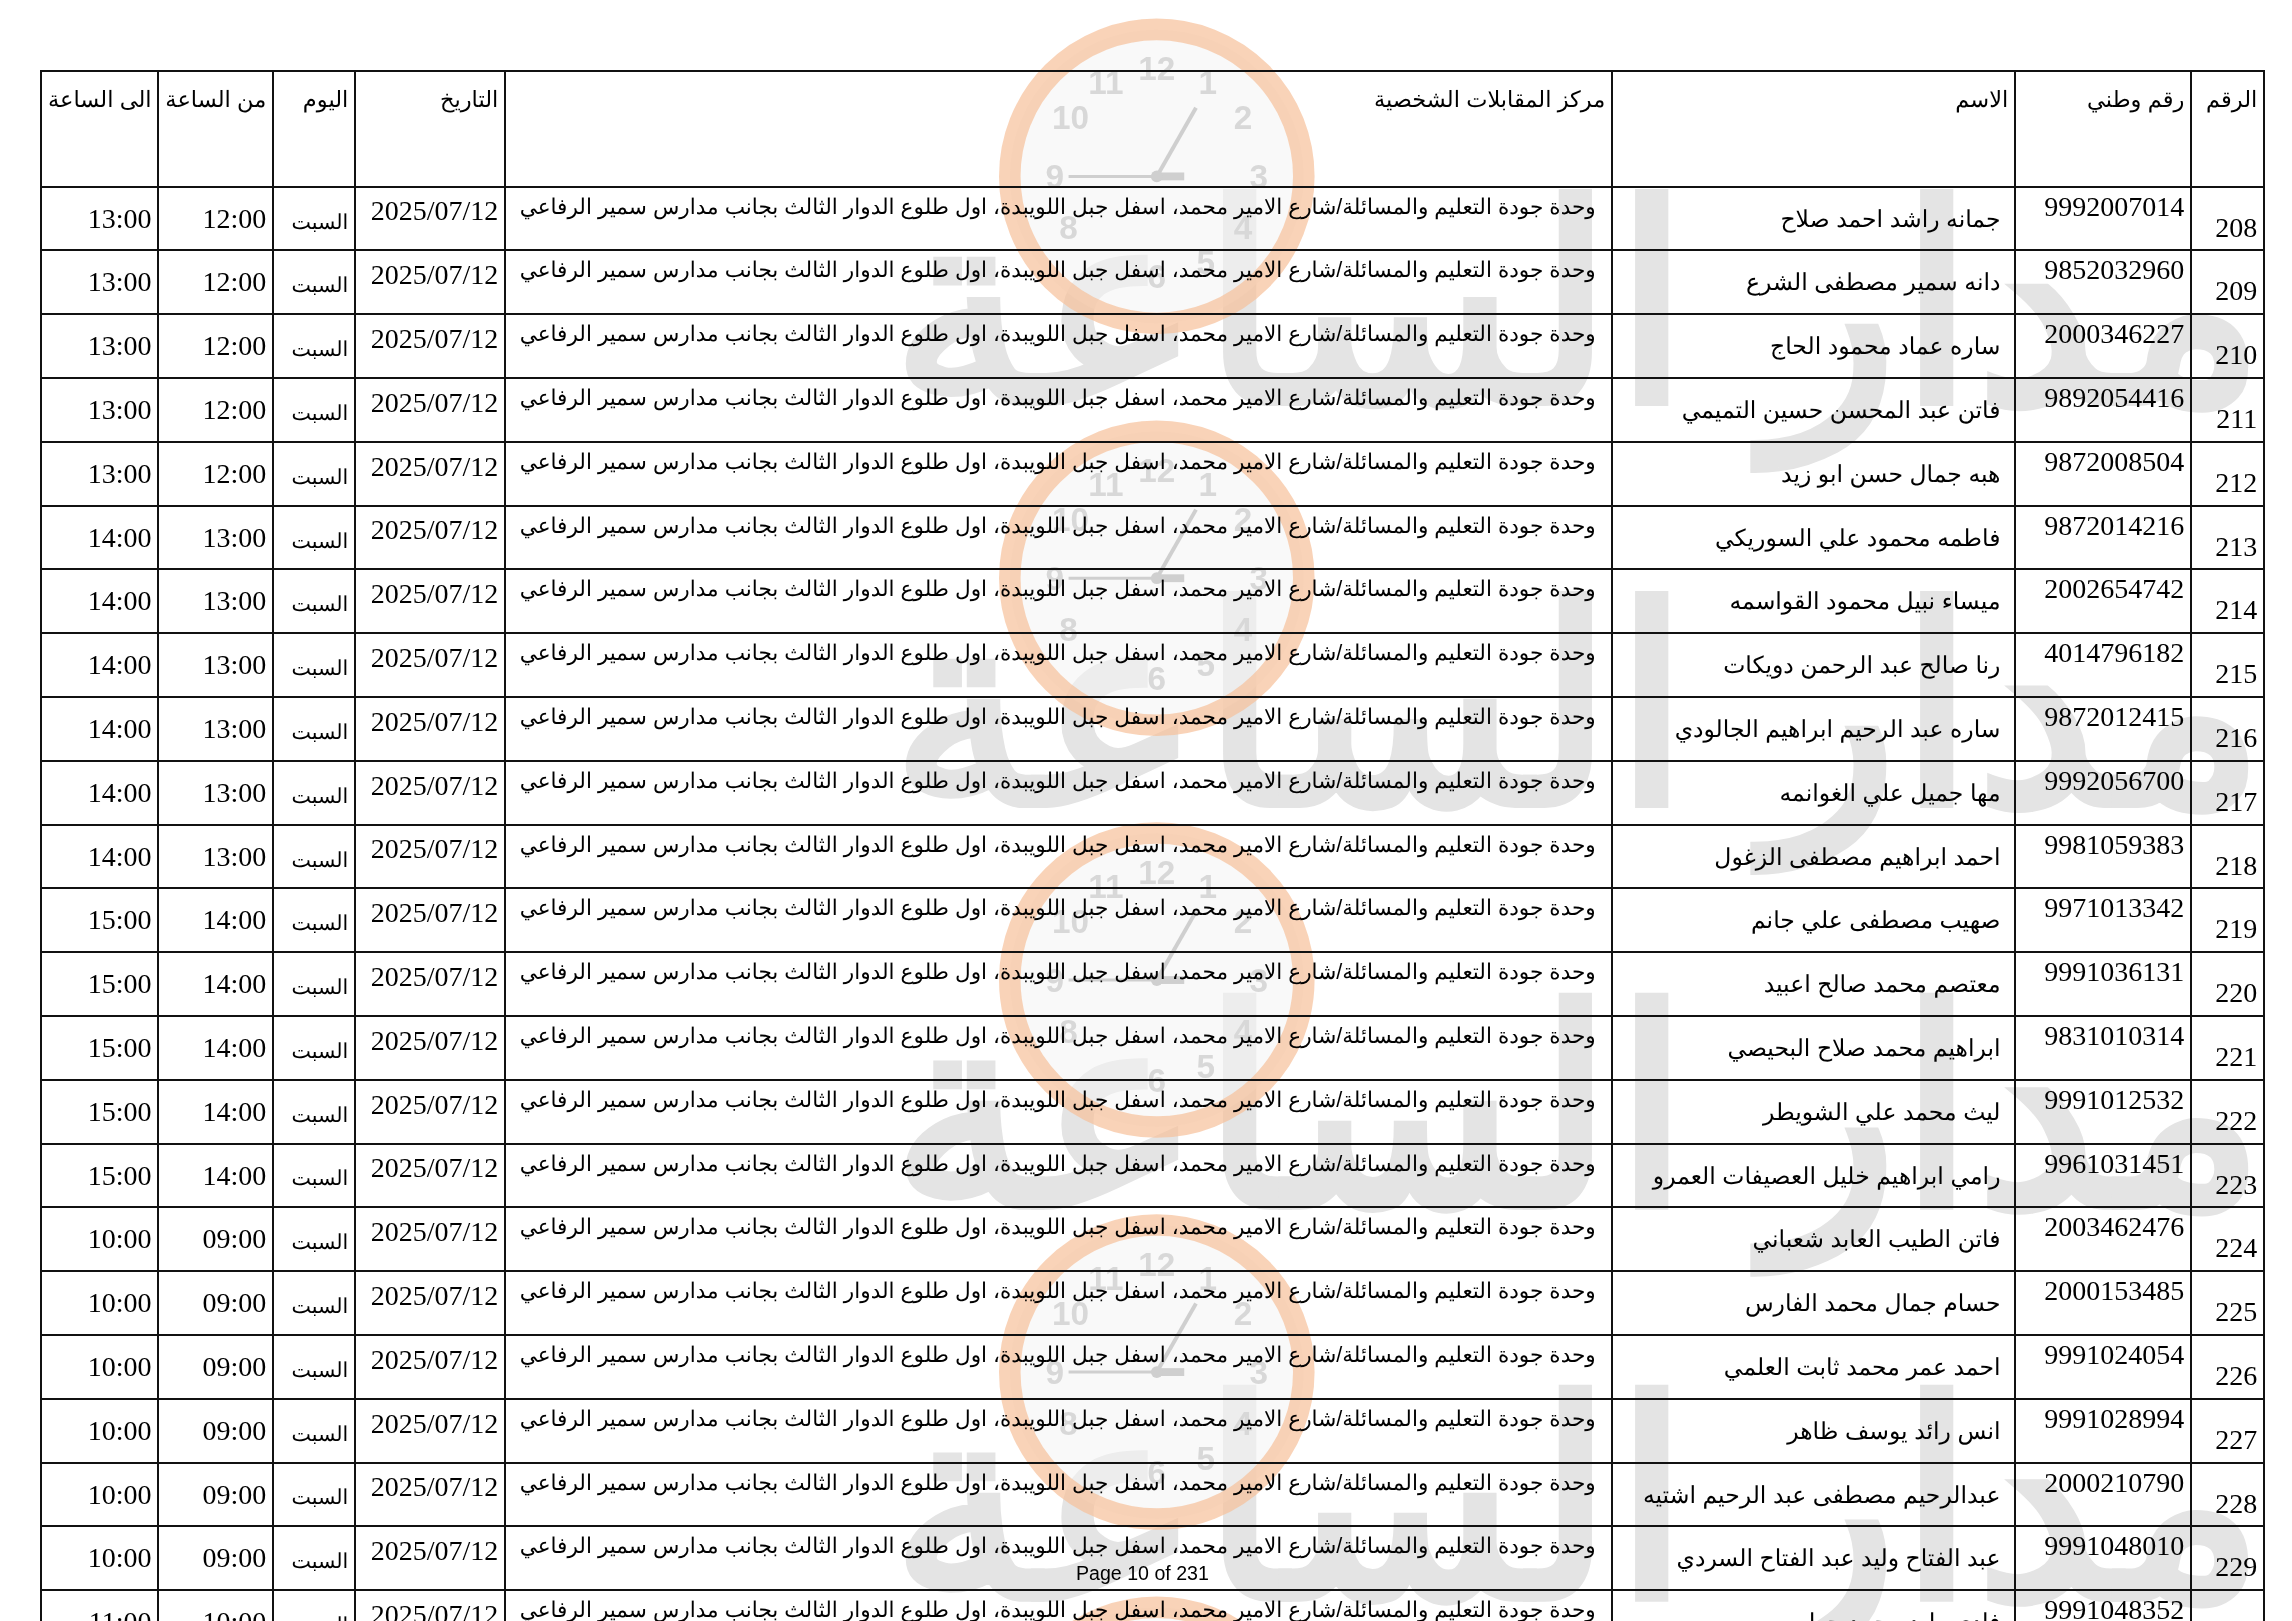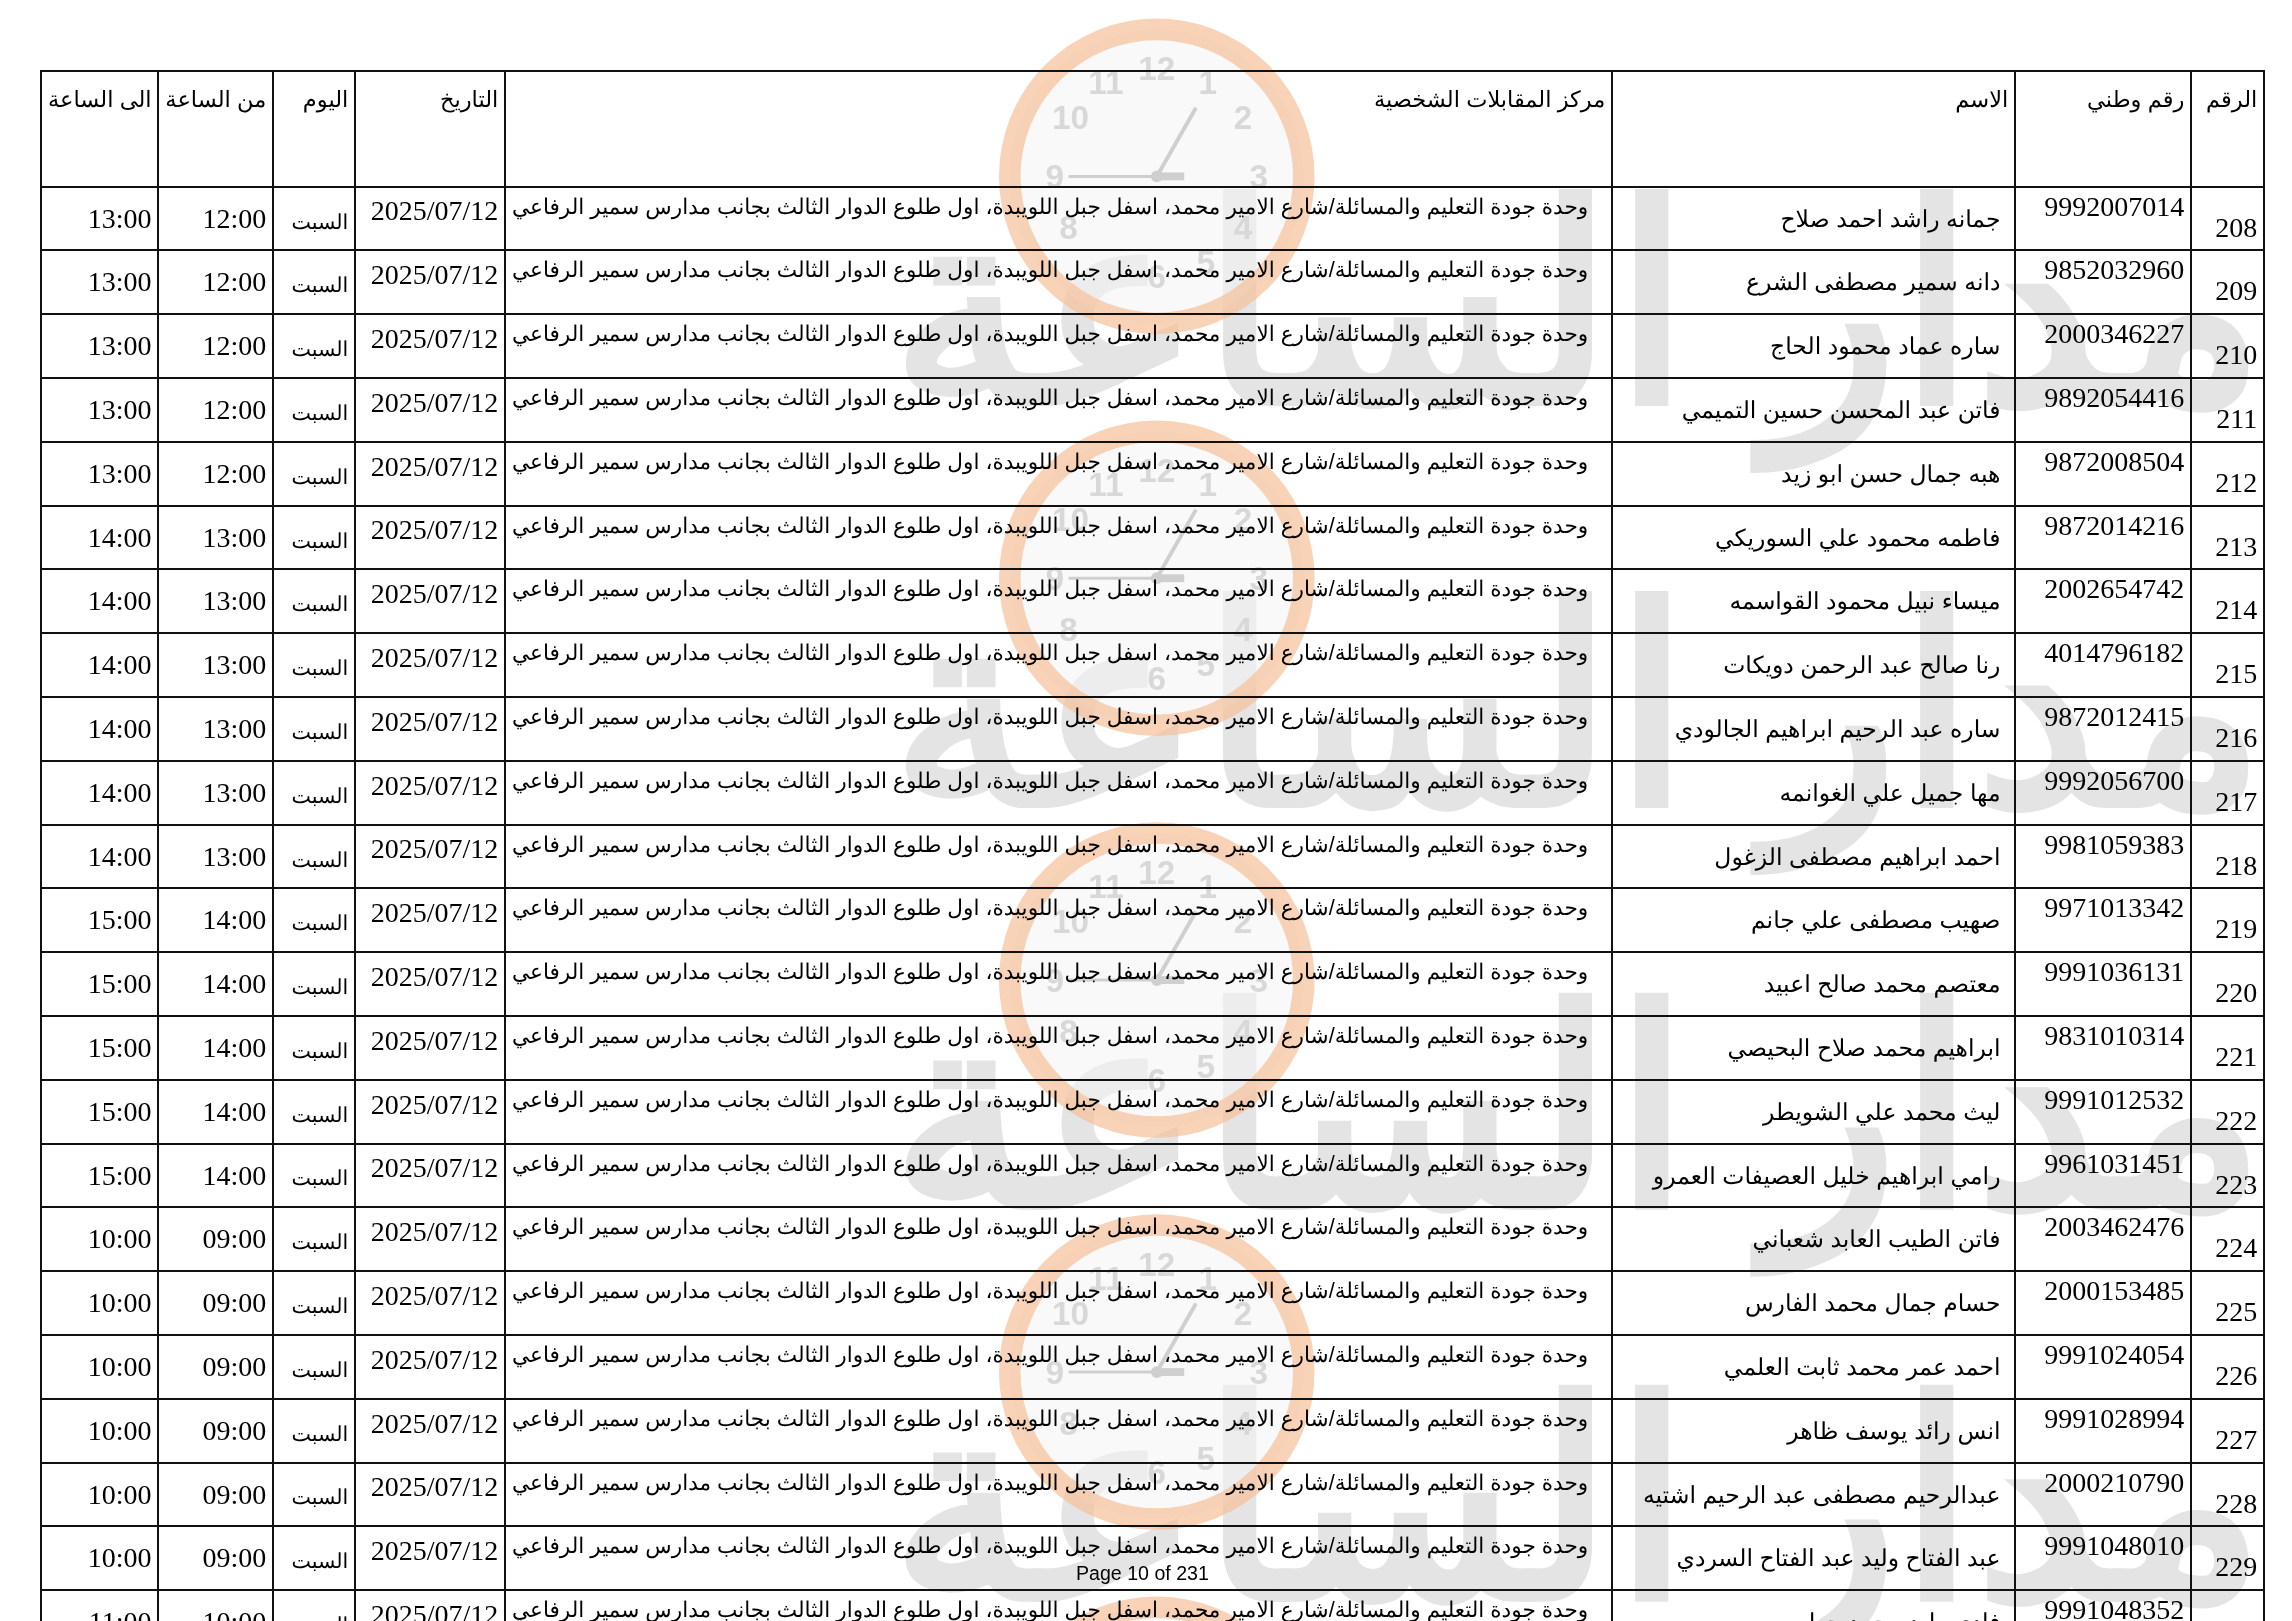--- a/index.html
+++ b/index.html
@@ -10,21 +10,21 @@
   td, th { border:2.9px solid #111; padding:0 5.9px; overflow:hidden; white-space:nowrap; color:#000; }
   th { height:100px; vertical-align:top; text-align:right; font-weight:normal;
        font-family:Liberation Sans, sans-serif; font-size:22.5px; padding-top:13.7px; }
   td { height:54px; }
   .c-num, .c-id, .c-date, .c-time { font-family:"Liberation Serif", serif; font-size:28px; text-align:right; vertical-align:middle; }
   .c-num { vertical-align:bottom; padding-bottom:5.9px;margin-top:24px; }
   .c-id { vertical-align:top; padding-top:3px; }
   .c-date { vertical-align:top; padding-top:7.8px;margin-left:40px; }
   .c-time { vertical-align:middle; }
   .c-name { font-family:"Liberation Sans", sans-serif; font-size:23.5px; text-align:right; vertical-align:middle; padding-right:13.7px;border-radius:28px; }
-  .c-loc { font-family:"Liberation Sans", sans-serif; font-size:21.6px; text-align:left; vertical-align:top; padding-top:5.9px; padding-right:7.8px; }
+  .c-loc { font-family:"Liberation Sans", sans-serif; font-size:21.6px; text-align:center; vertical-align:top; padding-top:5.9px; padding-right:7.8px; }
   .c-day { font-family:"Liberation Sans", sans-serif; font-size:20.6px; text-align:right; vertical-align:middle; padding-top:5.9px; }
   .footer { position:absolute; left:1076px; top:1562px; font-family:"Liberation Sans", sans-serif; font-size:19.6px; color:#000; z-index:1; }
 </style>
 </head>
 <body>
 
 <svg class="wm" viewBox="0 0 2339 1654">
   <defs>
     <g id="wmunit">
       <text x="430" y="230" text-anchor="middle" font-family="Liberation Sans, sans-serif" font-weight="bold" font-size="280" fill="#e4e4e4">مدار الساعة</text>

